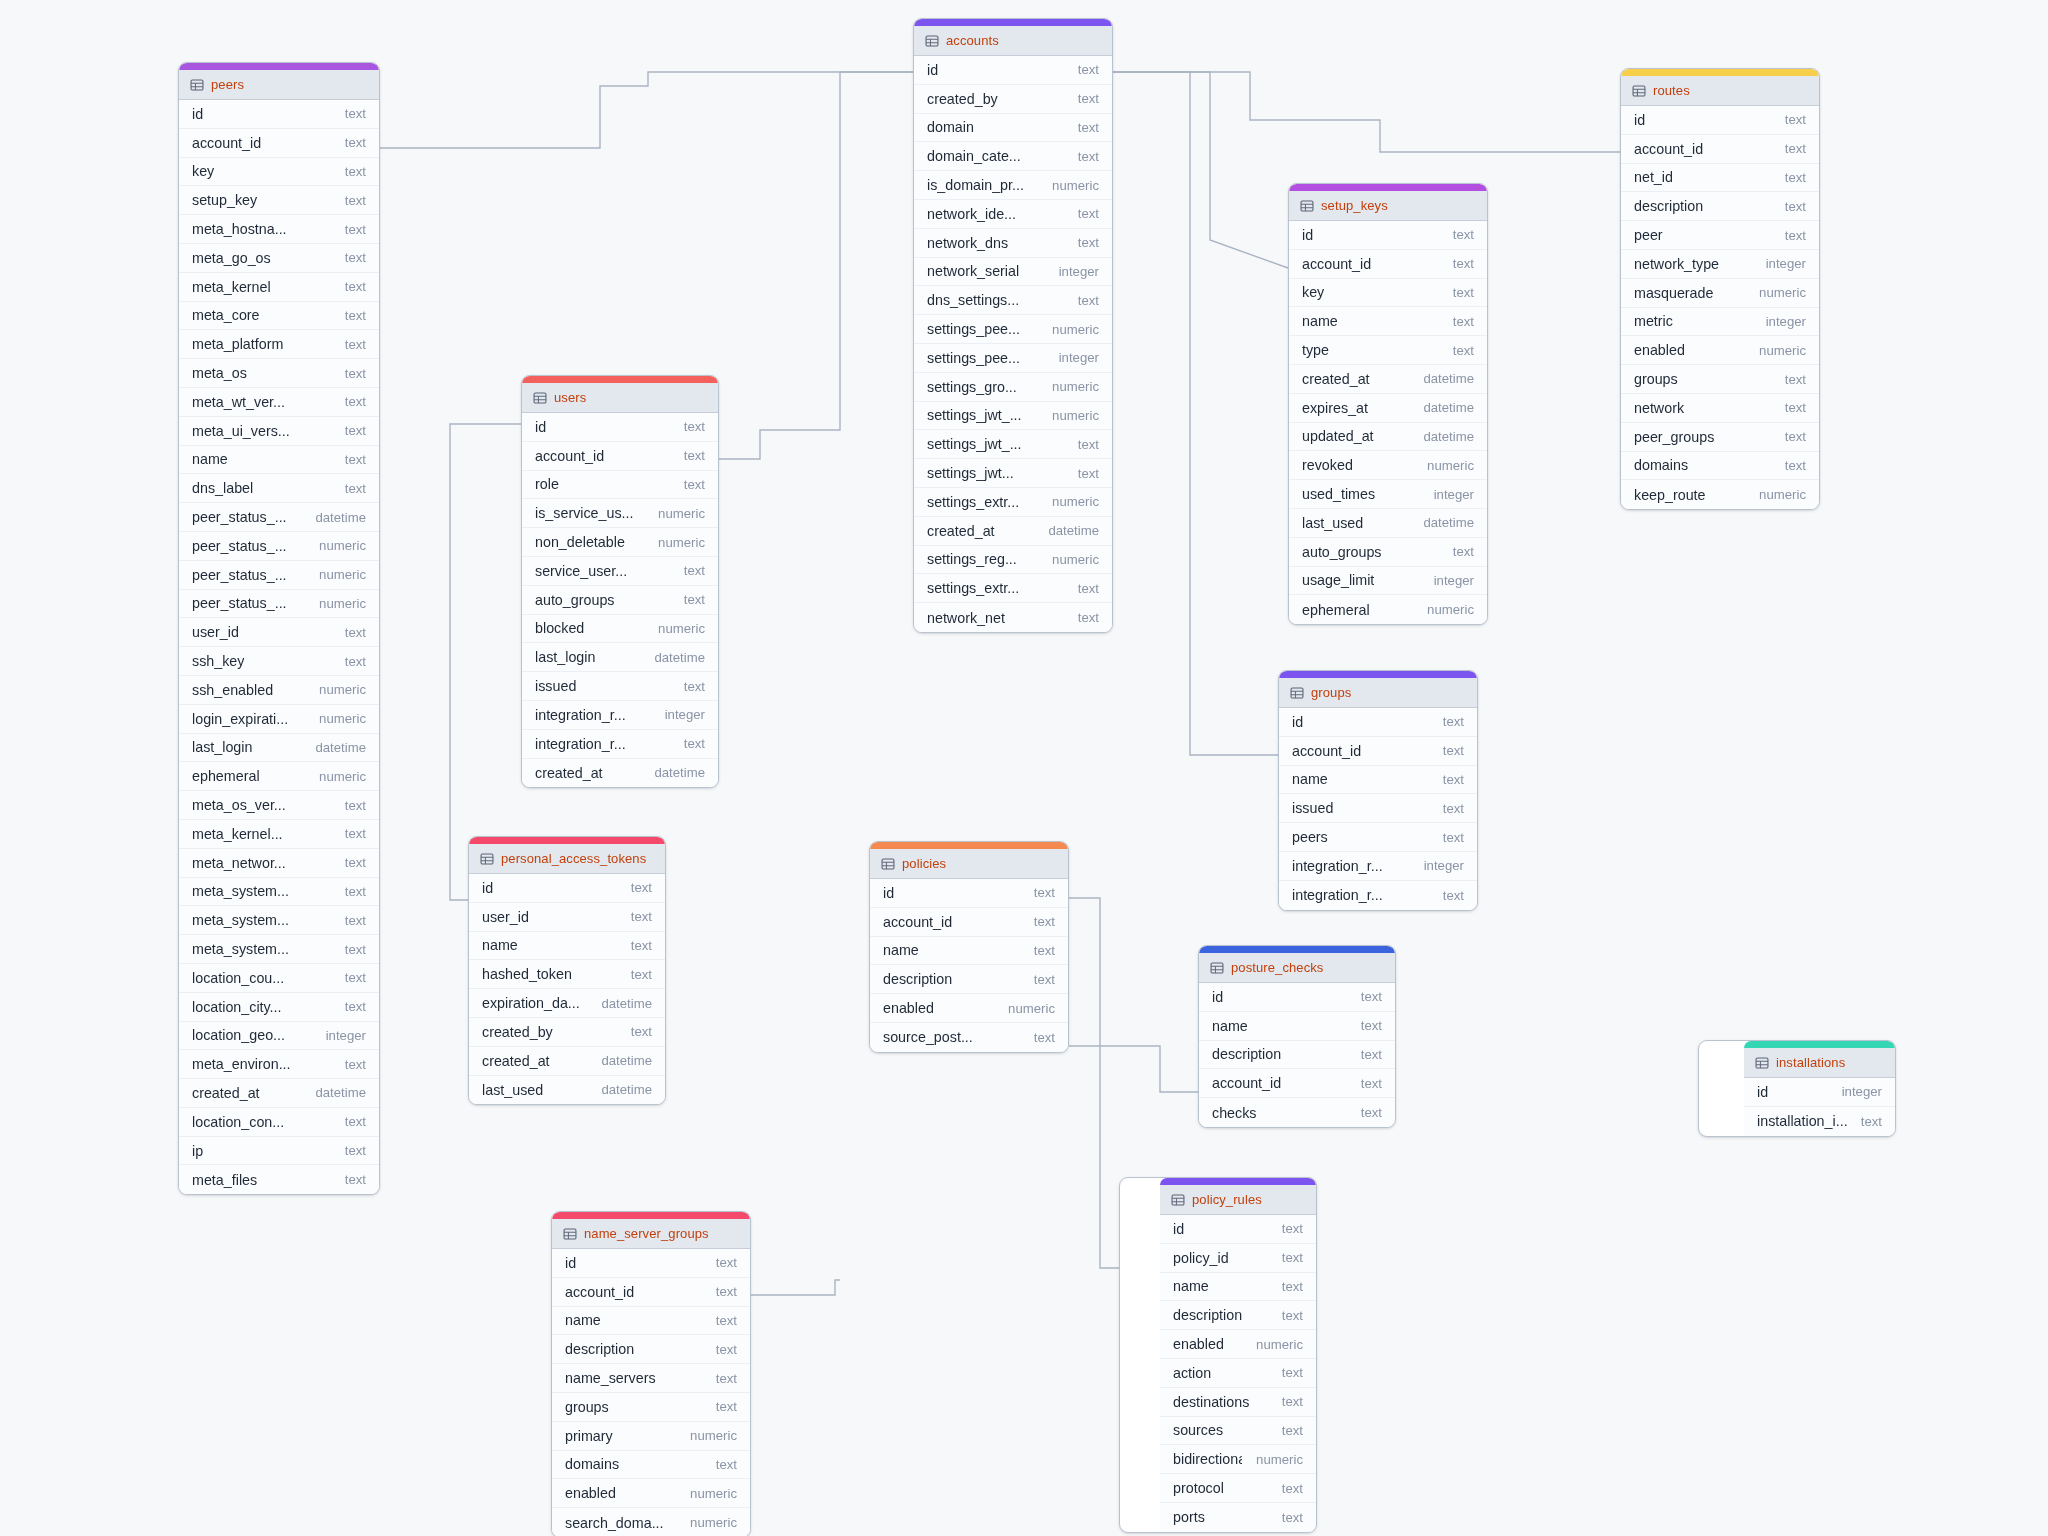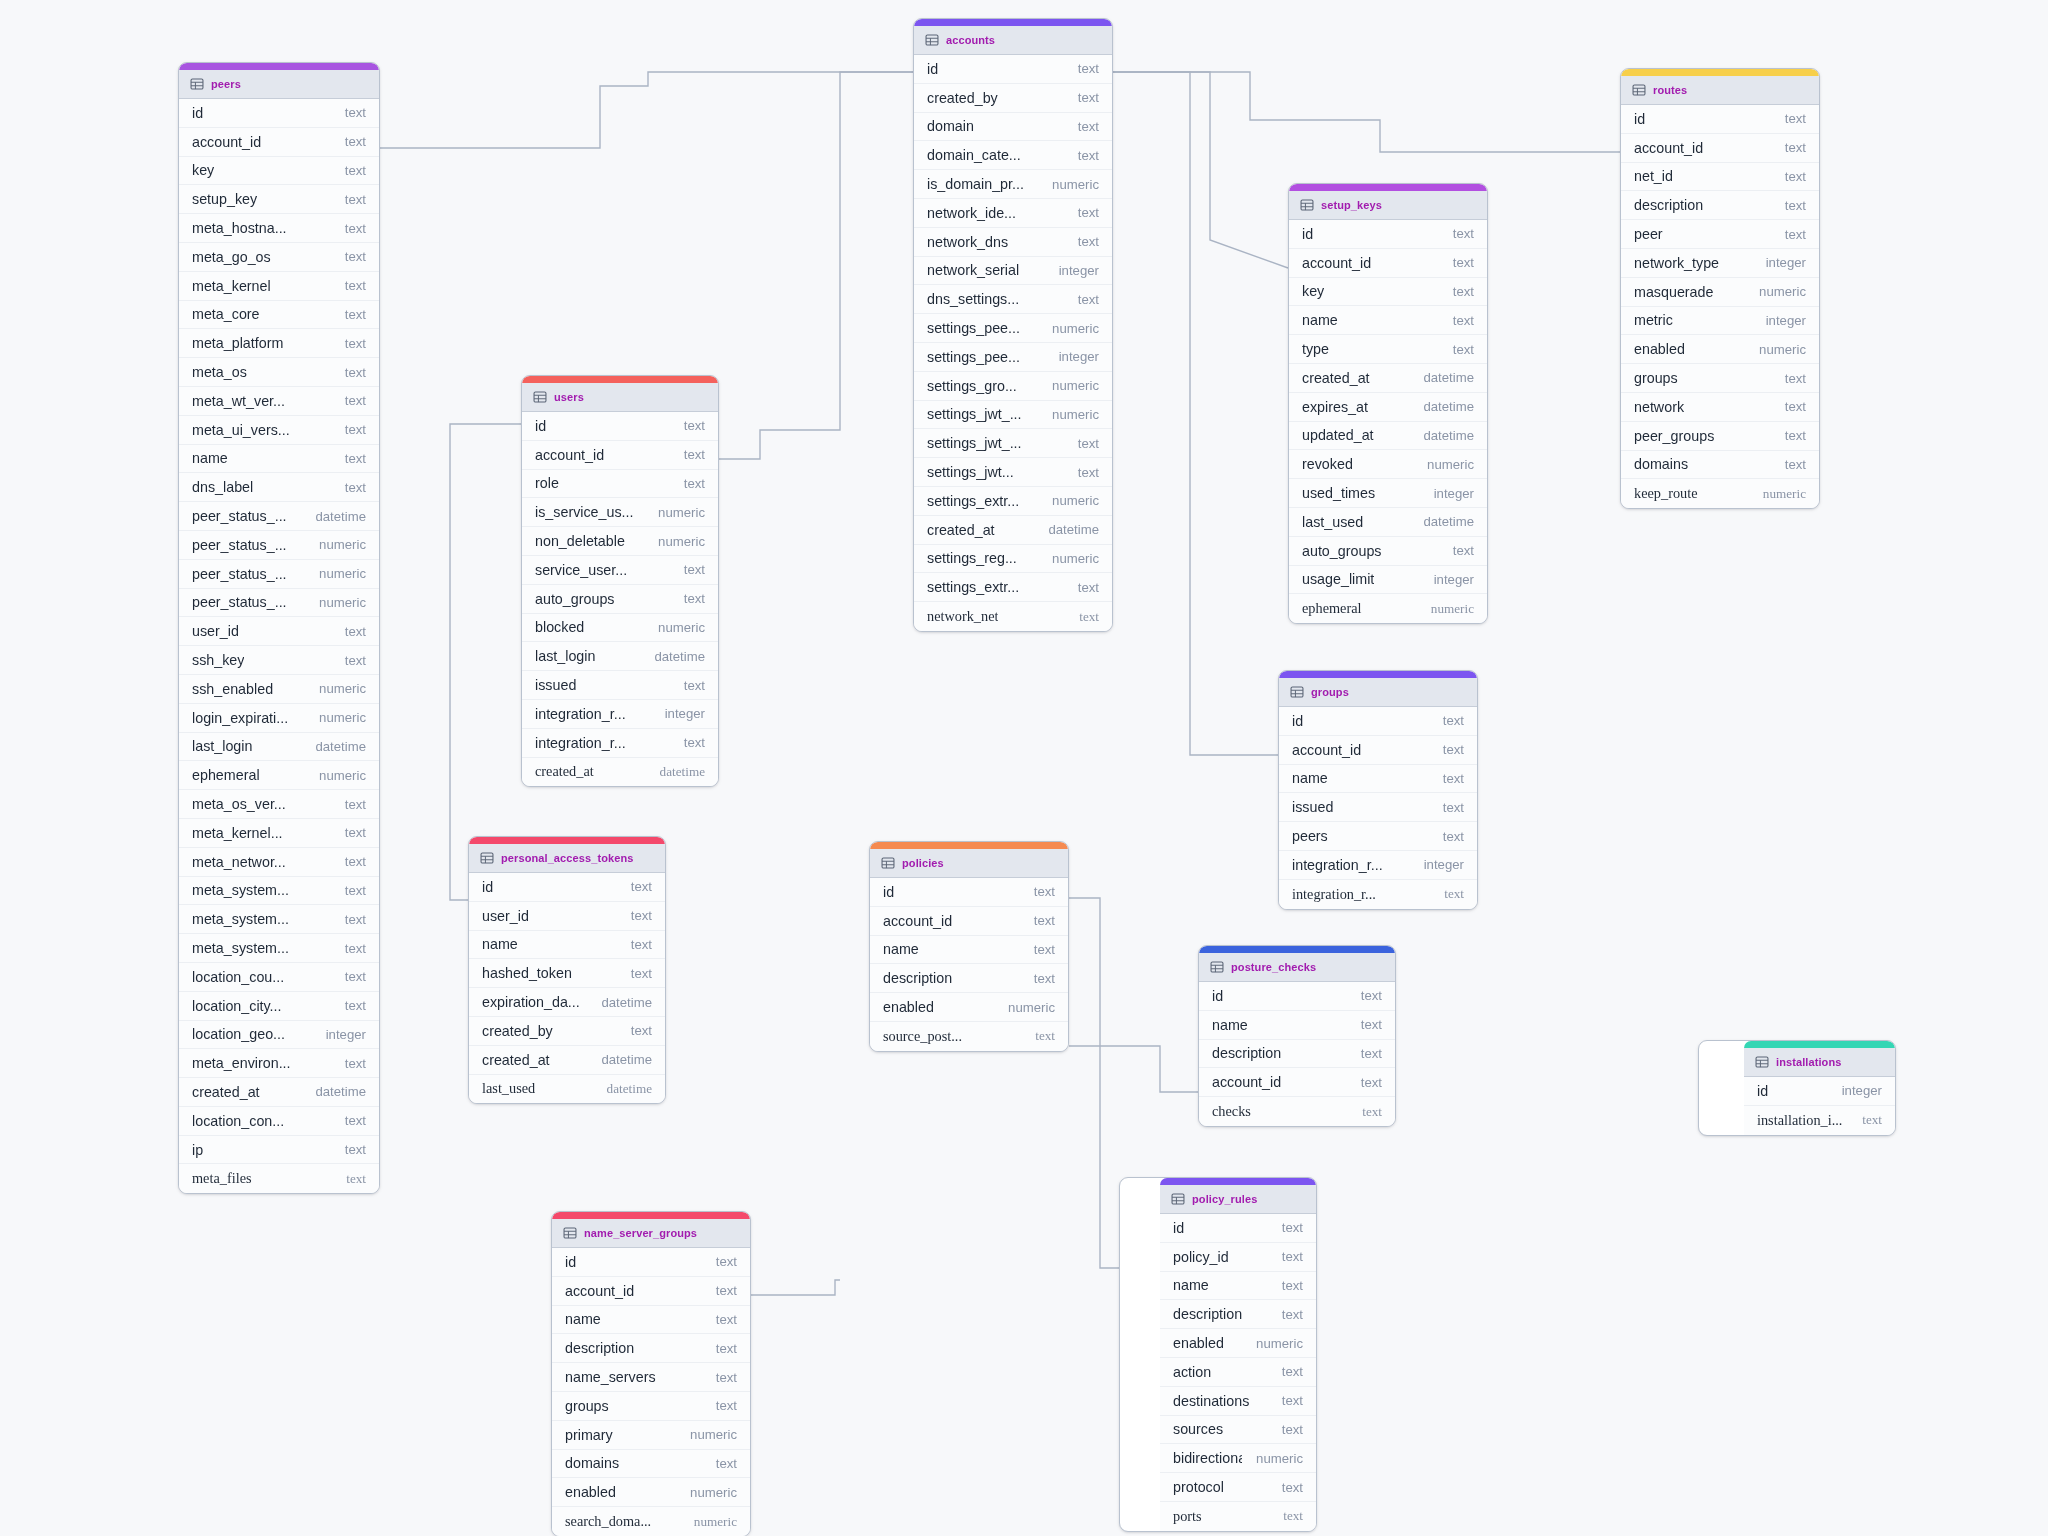--- a/index.html
+++ b/index.html
@@ -39,43 +39,43 @@
   }
   .node-header {
     display: flex;
     align-items: center;
     gap: 7px;
     background: #e3e7ee;
     padding: 7px 11px 7px 11px;
     border-bottom: 1px solid #c6cdd8;
   }
   .node-title {
-    font-size: 11px;
-    font-weight: bold;
-    color: #a21caf;
+    font-size: 13px;
+    font-weight: normal;
+    color: #c2410c;
     letter-spacing: 0.1px;
     white-space: nowrap;
   }
   .tbl-icon {
     width: 14px;
     height: 14px;
     flex: 0 0 auto;
     display: block;
   }
   .field-row {
     display: flex;
     align-items: center;
     justify-content: space-between;
     padding: 0 13px;
     height: 28.8px;
     border-bottom: 1px solid #eceff3;
     background: #fbfcfd;
     box-sizing: border-box;
   }
-  .field-row:last-child { border-bottom: none; font-family: Liberation Serif, serif; }
+  .field-row:last-child { border-bottom: none; }
   .field-name {
     font-size: 14.3px;
     color: #1f2937;
     white-space: nowrap;
     overflow: hidden;
   }
   .field-type {
     font-size: 13.2px;
     color: #8a94a6;
     white-space: nowrap;

